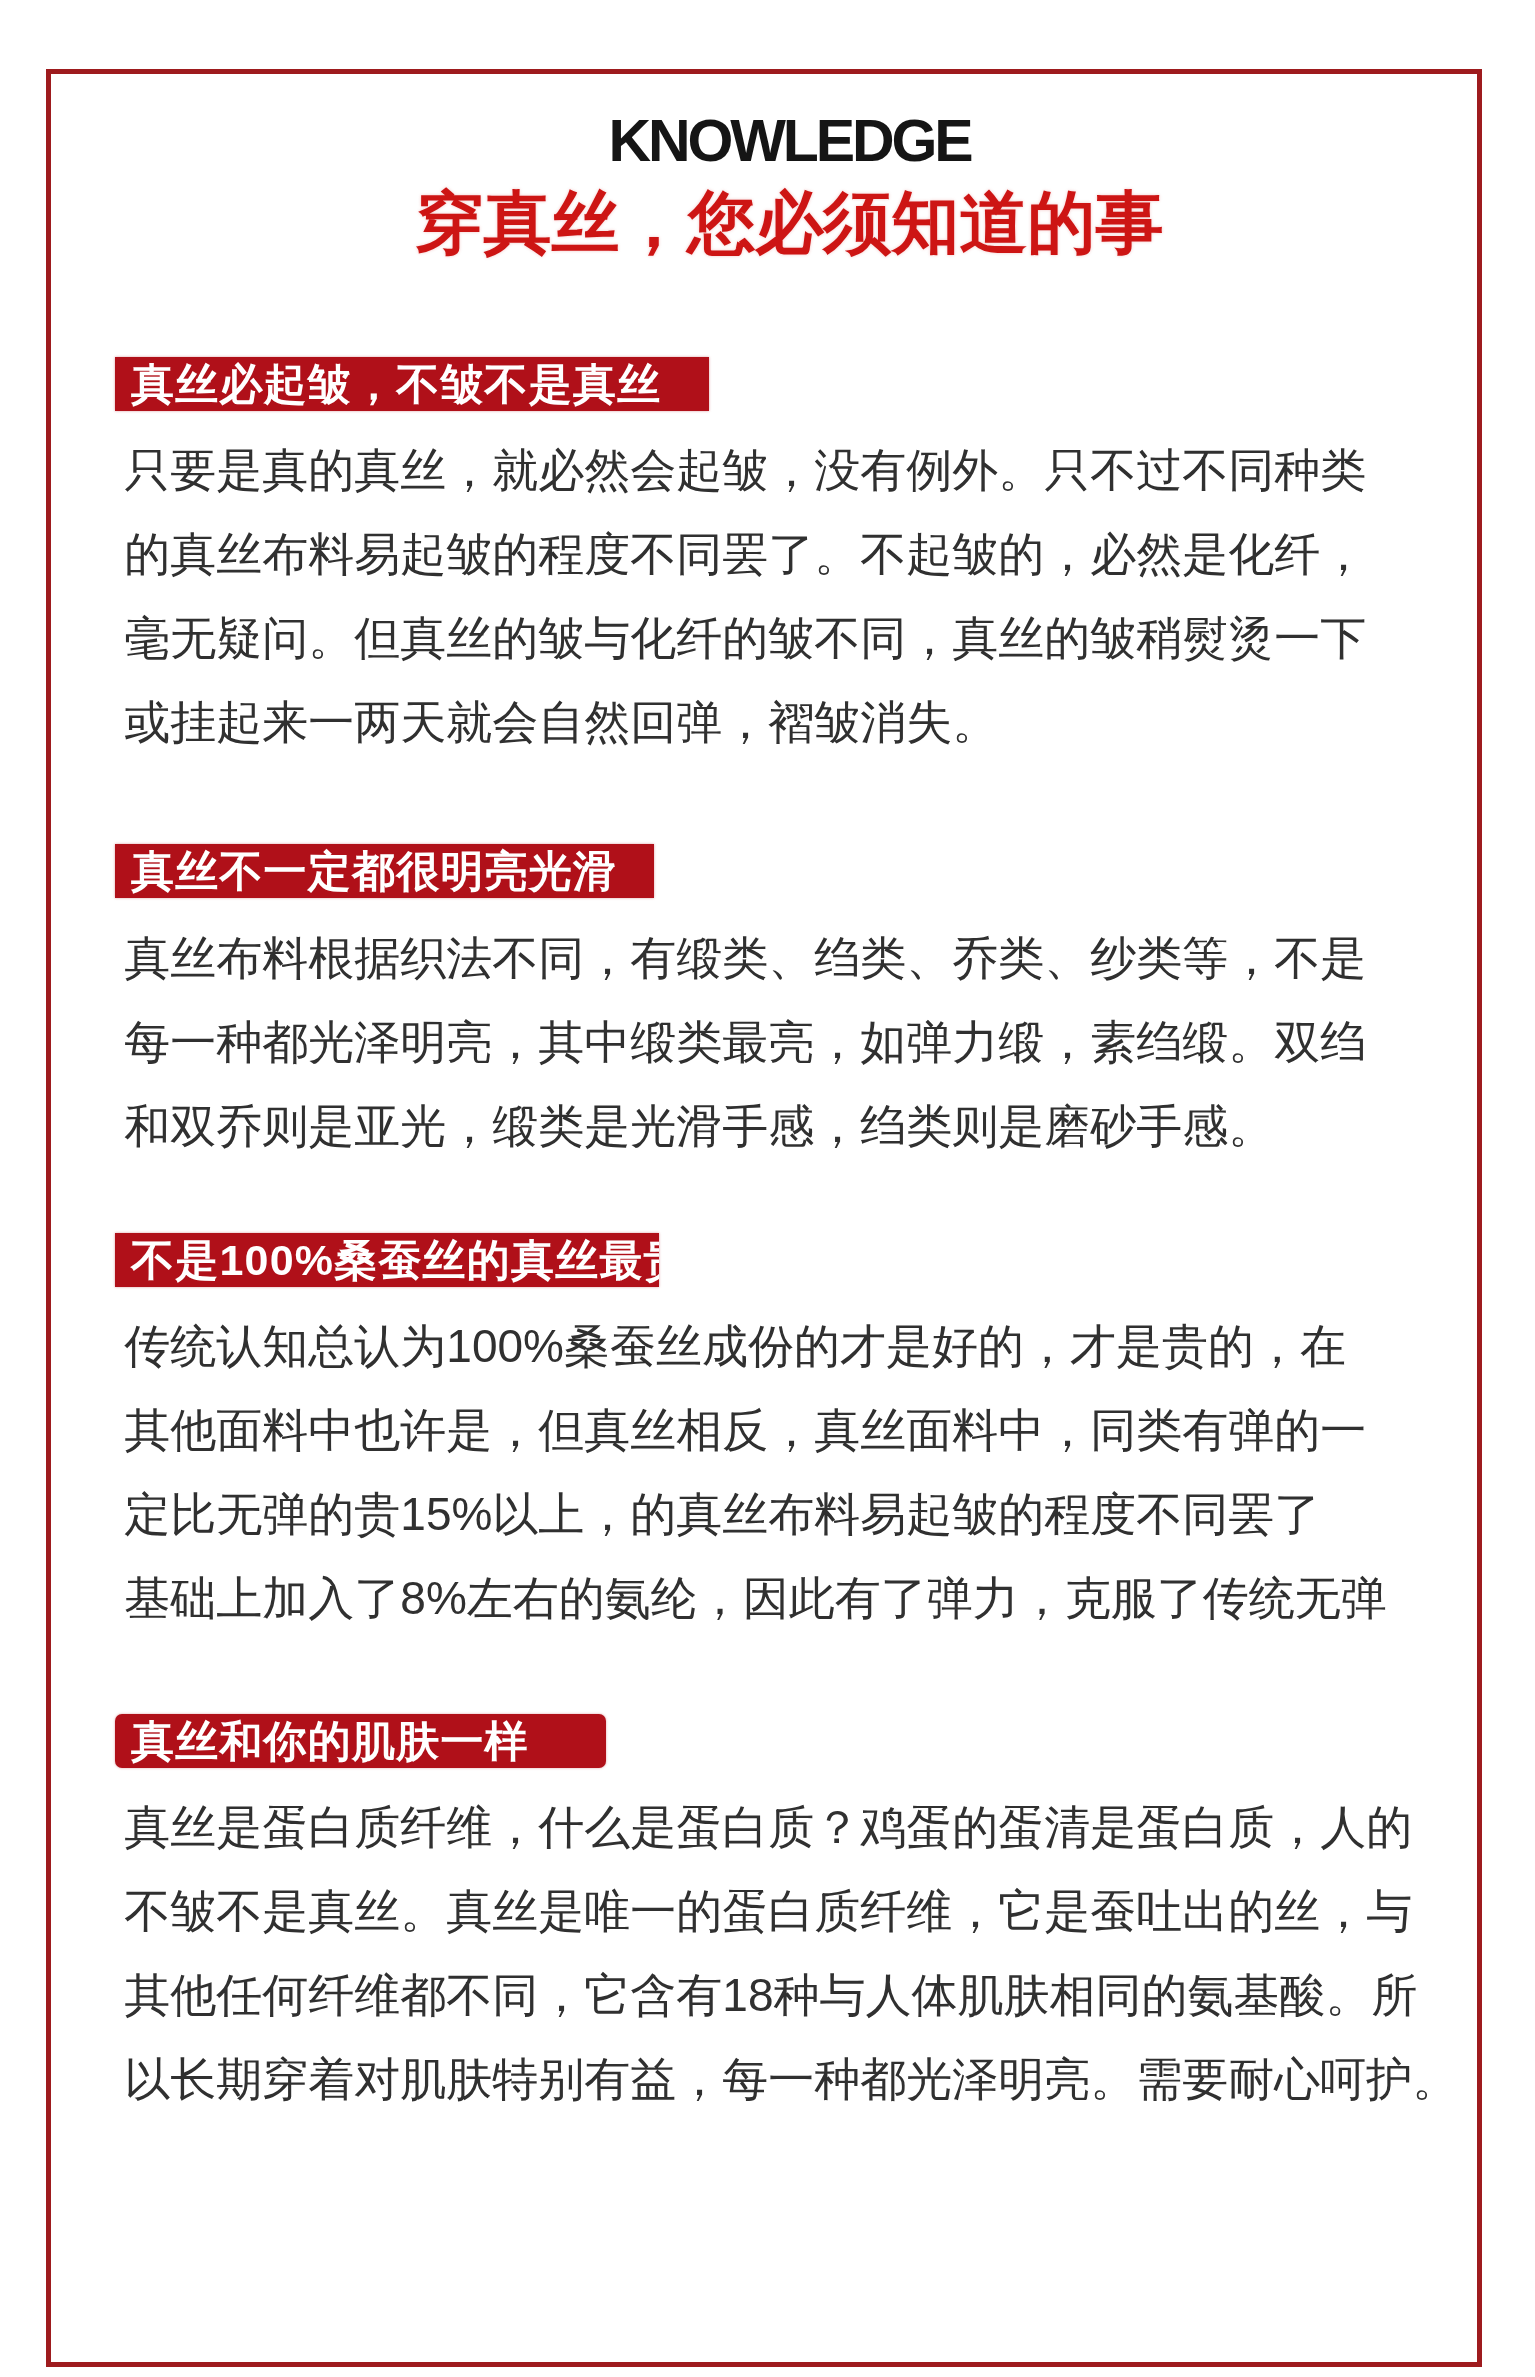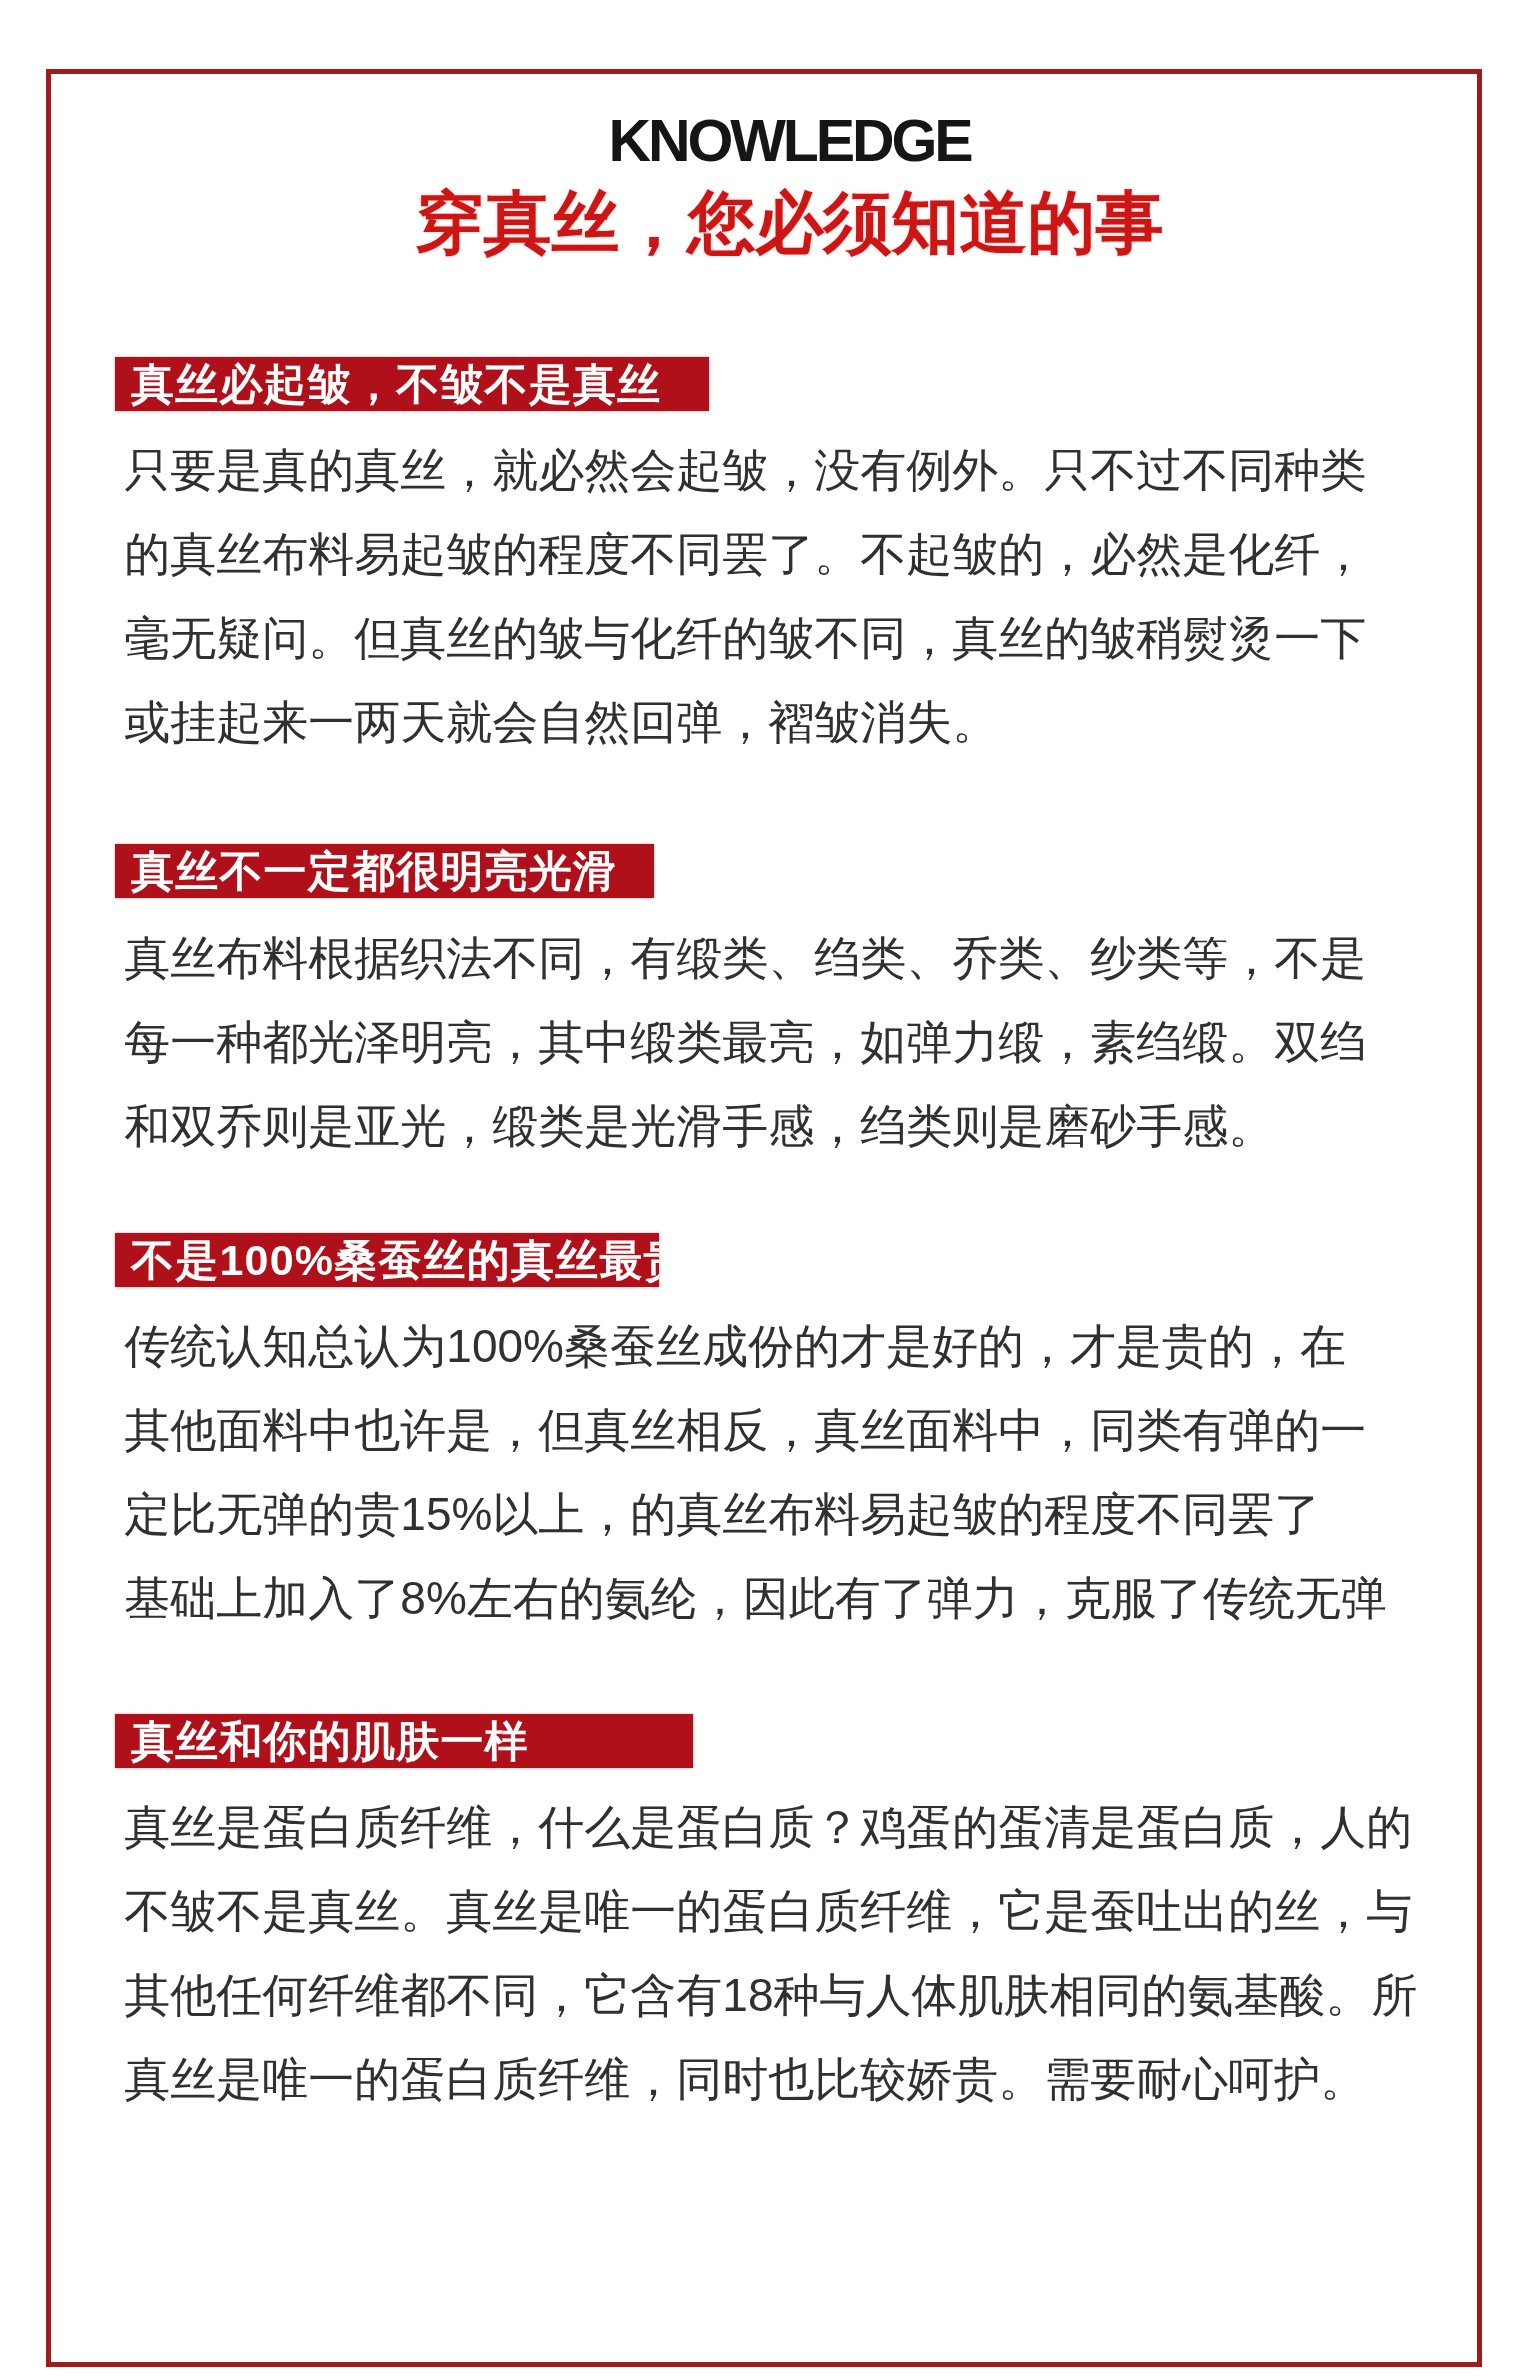--- a/index.html
+++ b/index.html
@@ -40,21 +40,21 @@
     color:var(--c-bar-text);
     font-size:43px;font-weight:bold;
     letter-spacing:1.2px;
     padding-left:16px;
     white-space:nowrap;overflow:hidden;
     box-shadow:0 0 2.5px rgba(176,16,25,0.4);
   }
   .sec1 .bar{margin-top:96px;width:594px;}
   .sec2 .bar{margin-top:80px;width:539px;}
   .sec3 .bar{margin-top:65px;width:544px;}
-  .sec4 .bar{margin-top:74px;width:578px;}
+  .sec4 .bar{margin-top:74px;width:491px;border-radius:7px;}
   .body{margin-top:17.3px;padding-left:9.3px;}
   .ln{
     font-size:46px;line-height:84px;
     color:var(--c-text);
     white-space:nowrap;
   }
   .small{font-size:32px;}
 </style>
 </head>
 <body>
@@ -95,19 +95,19 @@
         <div class="ln">基础上加入了8%左右的氨纶，因此有了弹力，克服了传统无弹</div>
       </div>
     </section>
 
     <section class="sec sec4">
       <div class="bar">真丝和你的肌肤一样</div>
       <div class="body">
         <div class="ln">真丝是蛋白质纤维，什么是蛋白质？鸡蛋的蛋清是蛋白质，人的</div>
         <div class="ln">不皱不是真丝。真丝是唯一的蛋白质纤维，它是蚕吐出的丝，与</div>
         <div class="ln">其他任何纤维都不同，它含有18种与人体肌肤相同的氨基酸。所</div>
-        <div class="ln">真丝是唯一的蛋白质纤维，同时也比较娇贵。需要耐心呵护。</div>
+        <div class="ln">以长期穿着对肌肤特别有益，每一种都光泽明亮。需要耐心呵护。</div>
       </div>
     </section>
 
   </div>
 </div>
 
 
 </body></html>

